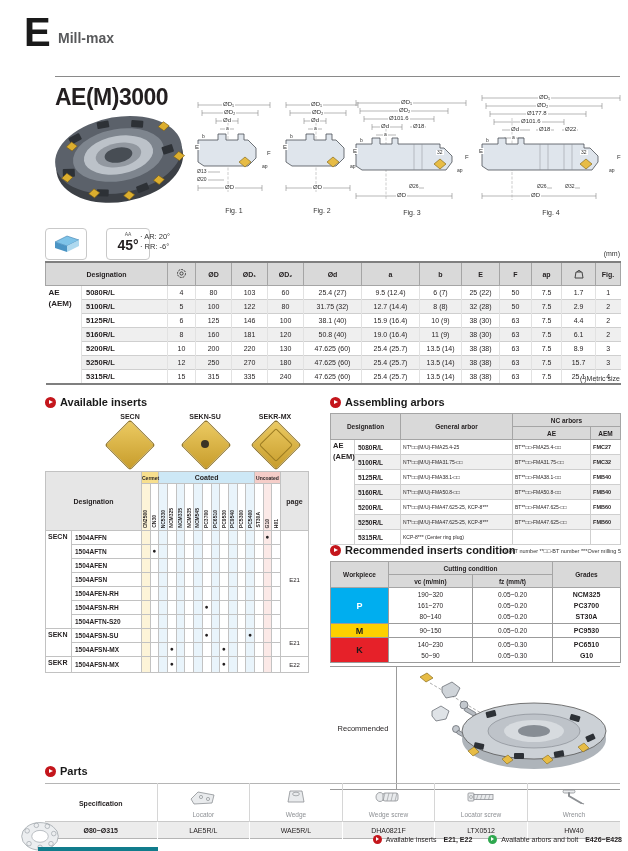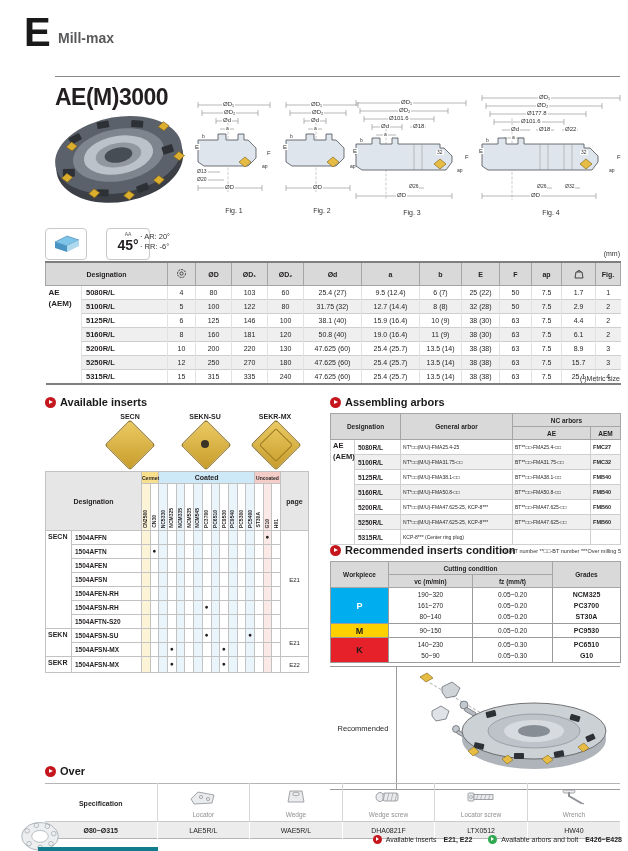--- a/index.html
+++ b/index.html
@@ -947,21 +947,21 @@
         <path d="M66 80 l6 -4 5 5 -6 4 z"></path>
           <path d="M100 88 l6 -4 5 5 -6 4 z"></path>
         <path d="M140 88 l6 -4 5 5 -6 4 z"></path>
           <path d="M176 76 l6 -4 5 5 -6 4 z"></path>
       </g>
     </svg>
   </div>
 
   <div class="abs sect-title" style="left:45px;top:765px">
     <span class="bullet red"></span>
-    <span>Over</span>
+    <span>Parts</span>
   </div>
   <div class="abs" style="left:45px;top:783px">
     <table id="partstbl">
       <colgroup>
           <col style="width:112px">
           <col>
           <col>
           <col>
           <col>
           <col>

